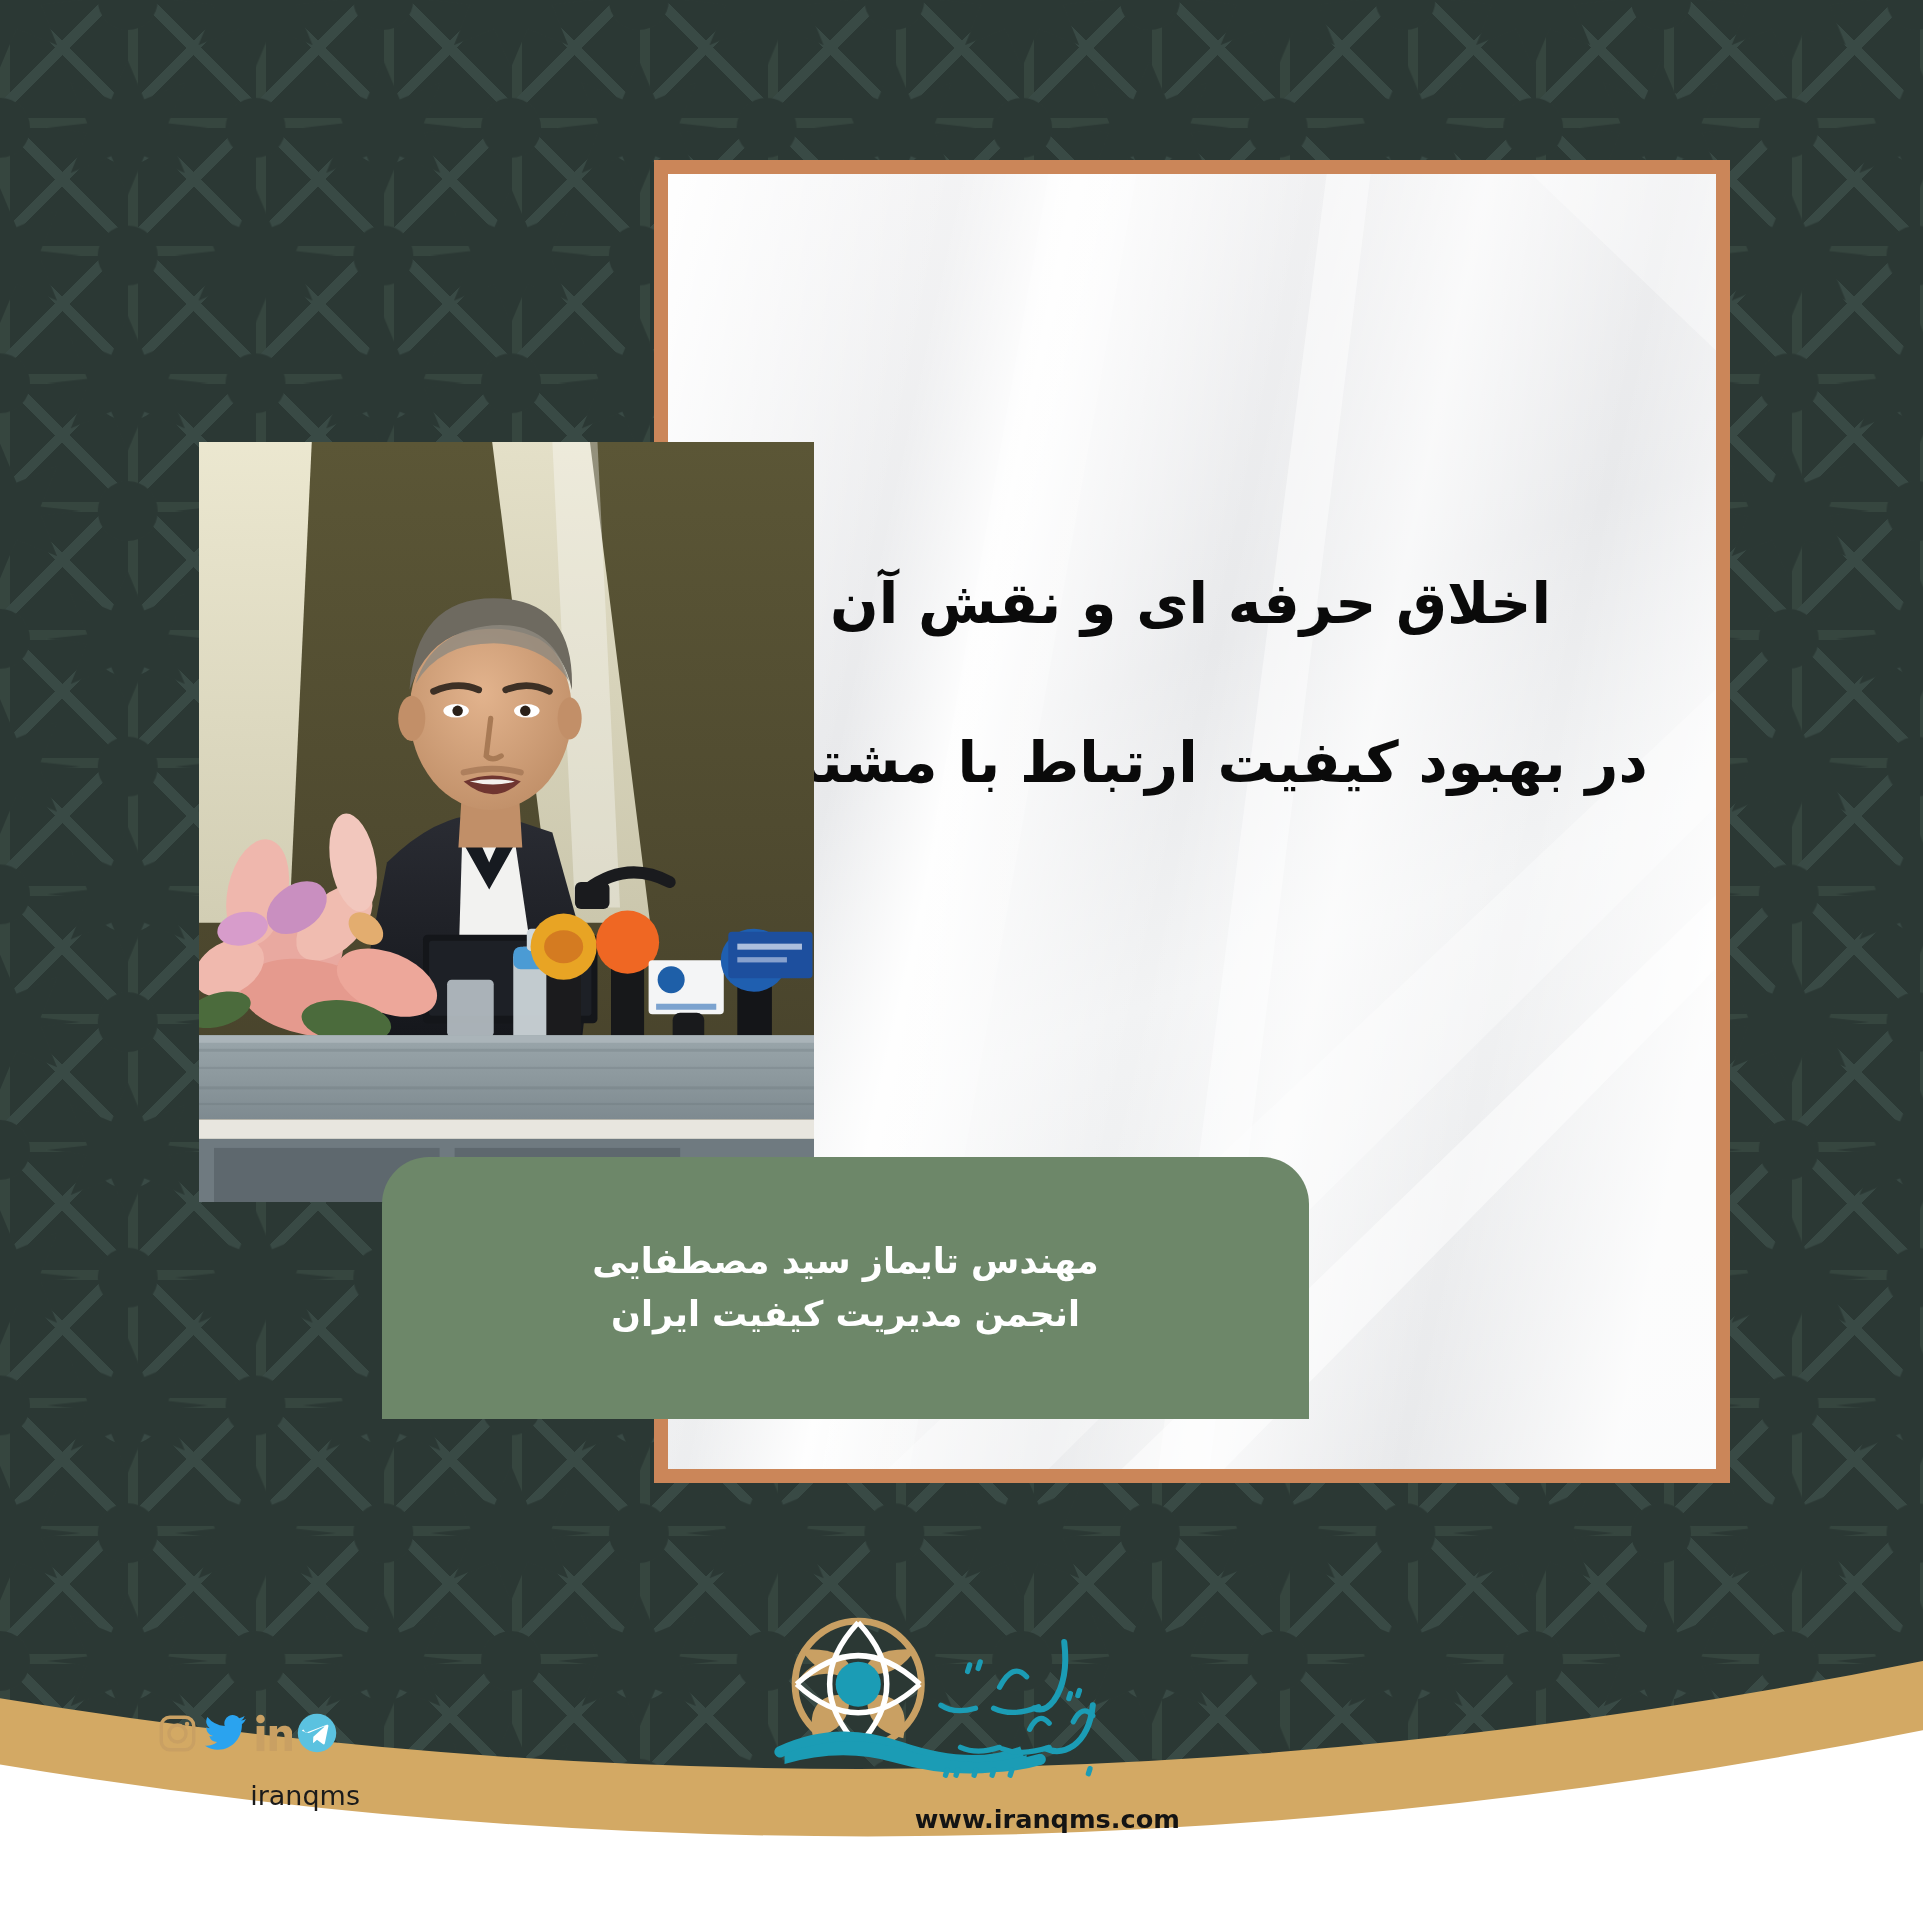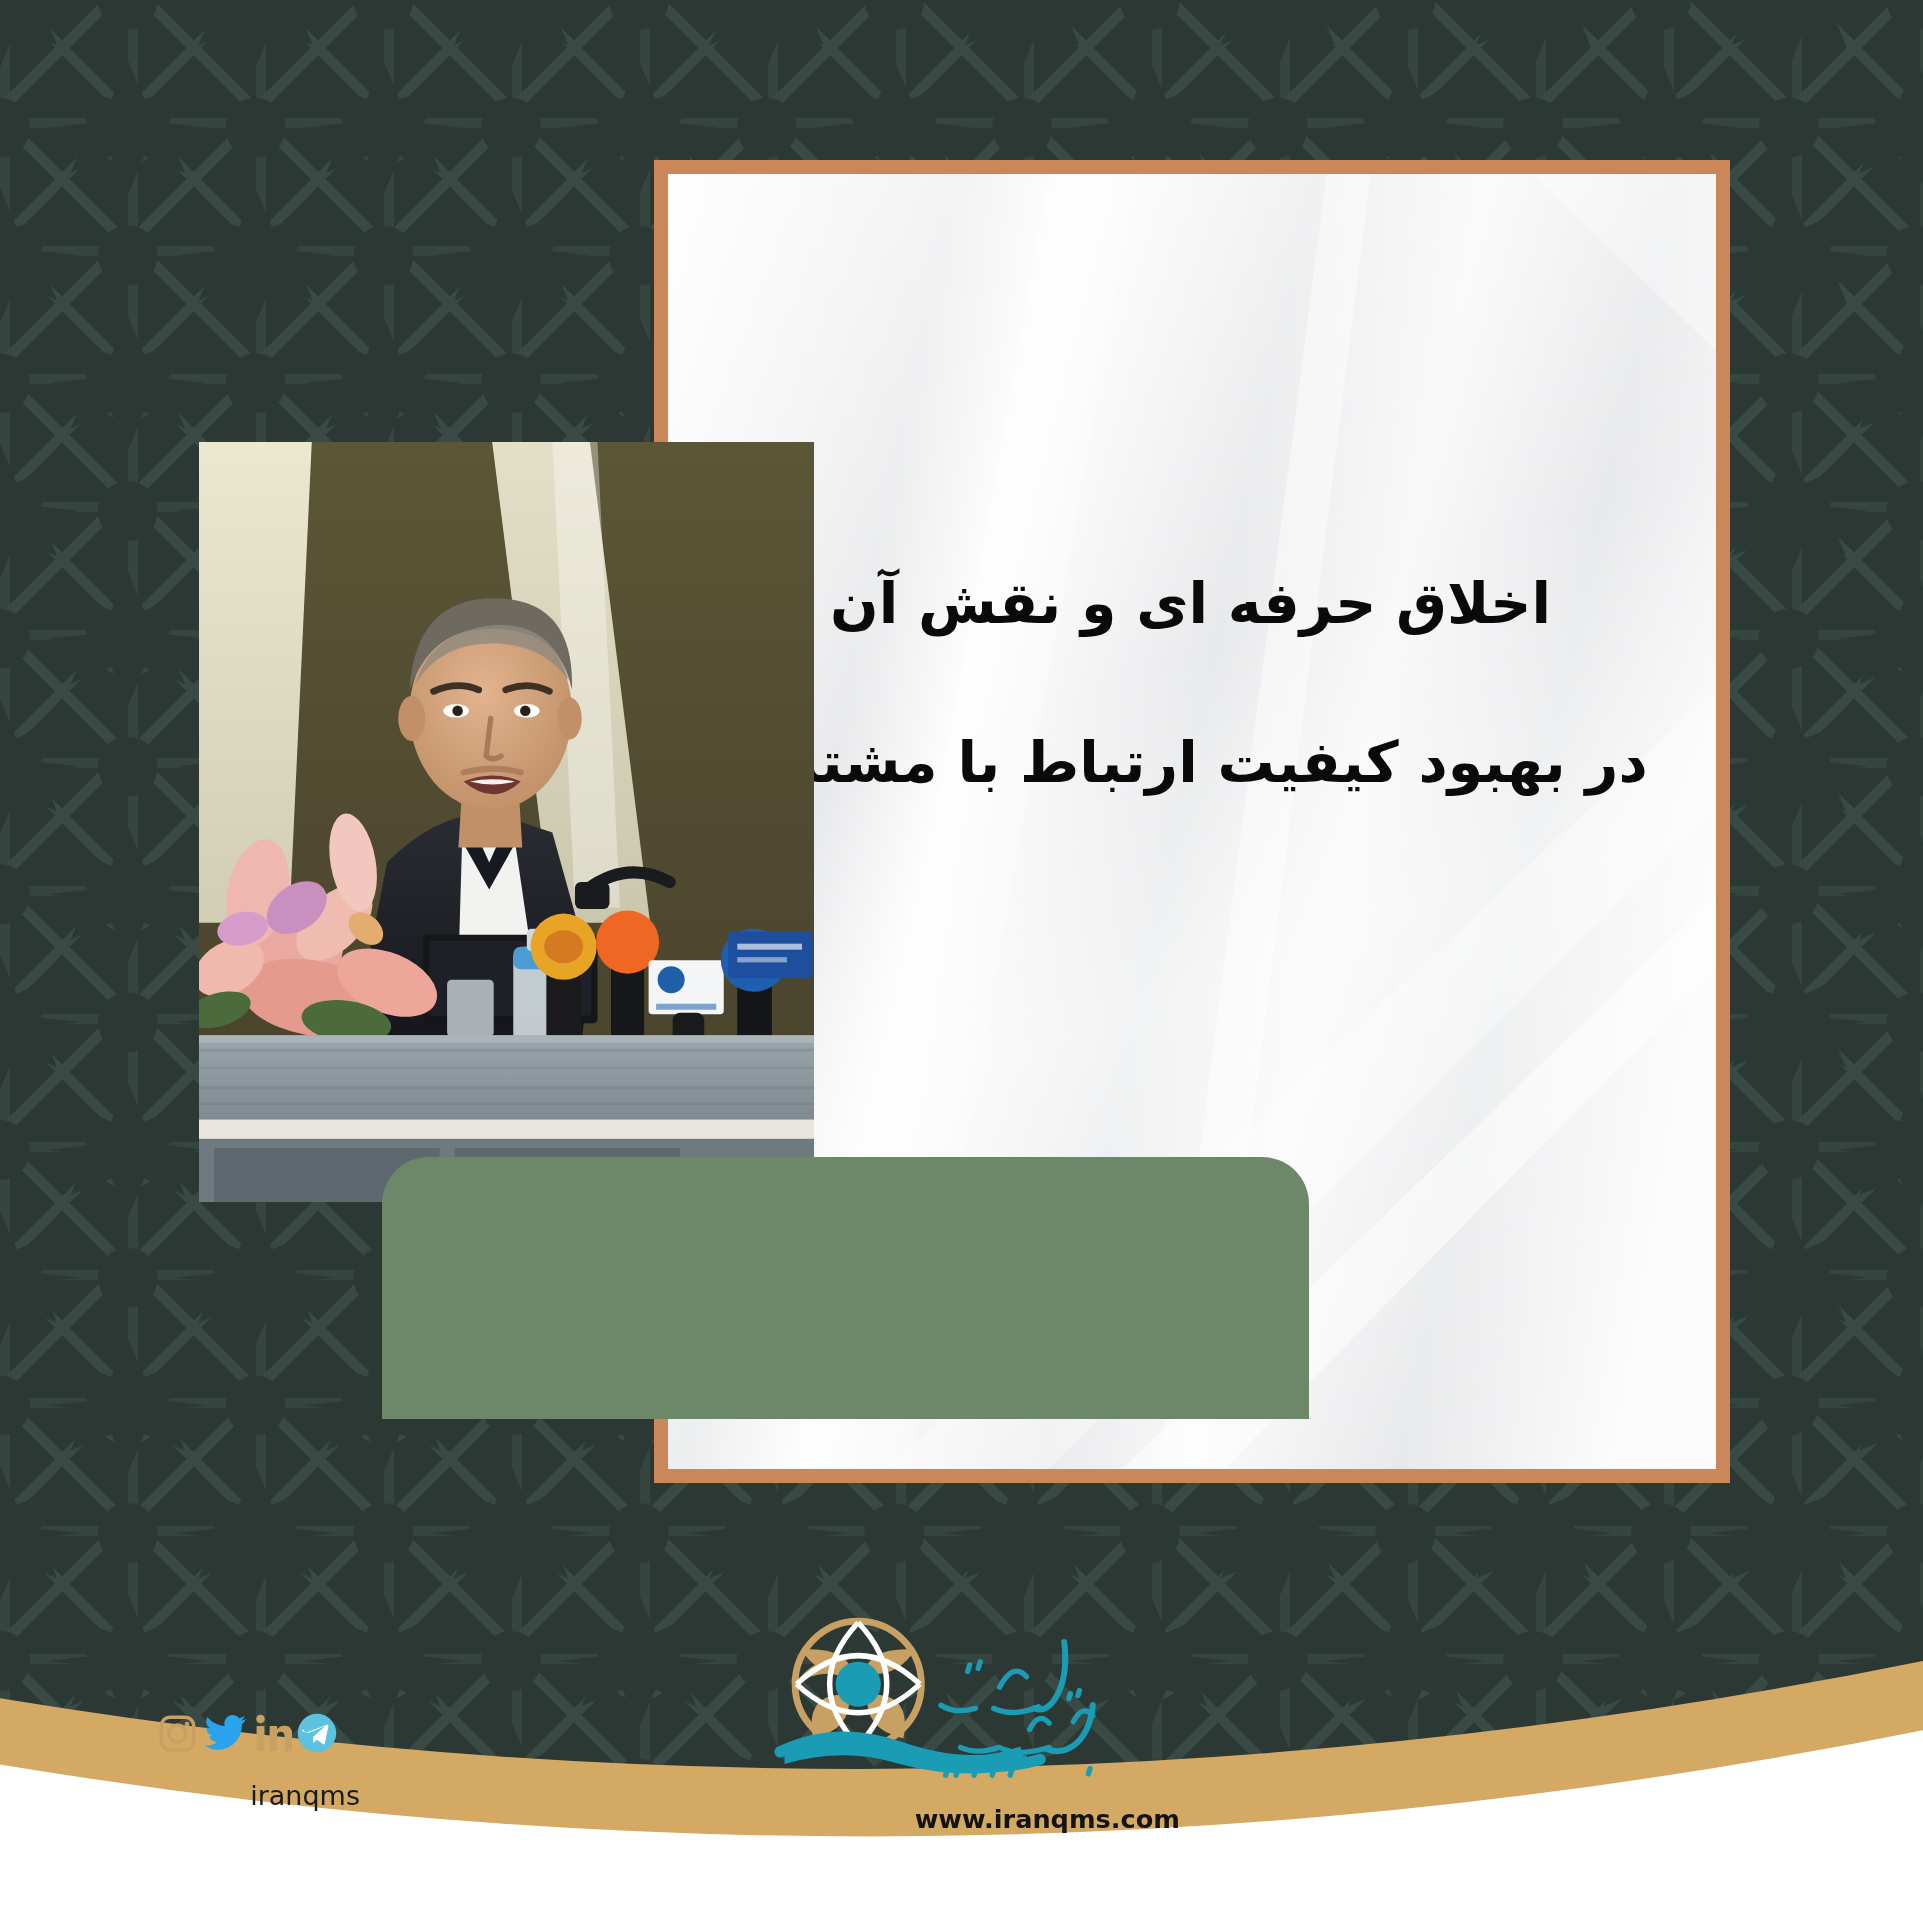--- a/index.html
+++ b/index.html
@@ -280,20 +280,22 @@
         <rect x="0" y="880" width="818" height="3"></rect>
       </g>
       <rect x="0" y="902" width="818" height="26" fill="#e8e6df"></rect>
       <rect x="0" y="928" width="818" height="84" fill="#6f7a80"></rect>
       <rect x="20" y="940" width="300" height="72" fill="#5e686e"></rect>
       <rect x="340" y="940" width="300" height="72" fill="#5e686e"></rect>
     </svg>
   </div>
 
   <div id="speaker-box">
+    <div class="sline">مهندس تایماز سید مصطفایی</div>
+    <div class="sline">انجمن مدیریت کیفیت ایران</div>
   </div>
 
   <div id="footer-wave">
     <svg viewBox="0 0 2560 420" preserveAspectRatio="none" xmlns="http://www.w3.org/2000/svg">
       <path d="M0 120 Q1280 330 2560 70 L2560 420 L0 420 Z" fill="#d3a964"></path>
       <path d="M0 208 Q1280 420 2560 162 L2560 420 L0 420 Z" fill="#ffffff"></path>
     </svg>
   </div>
 
   <div id="social">

